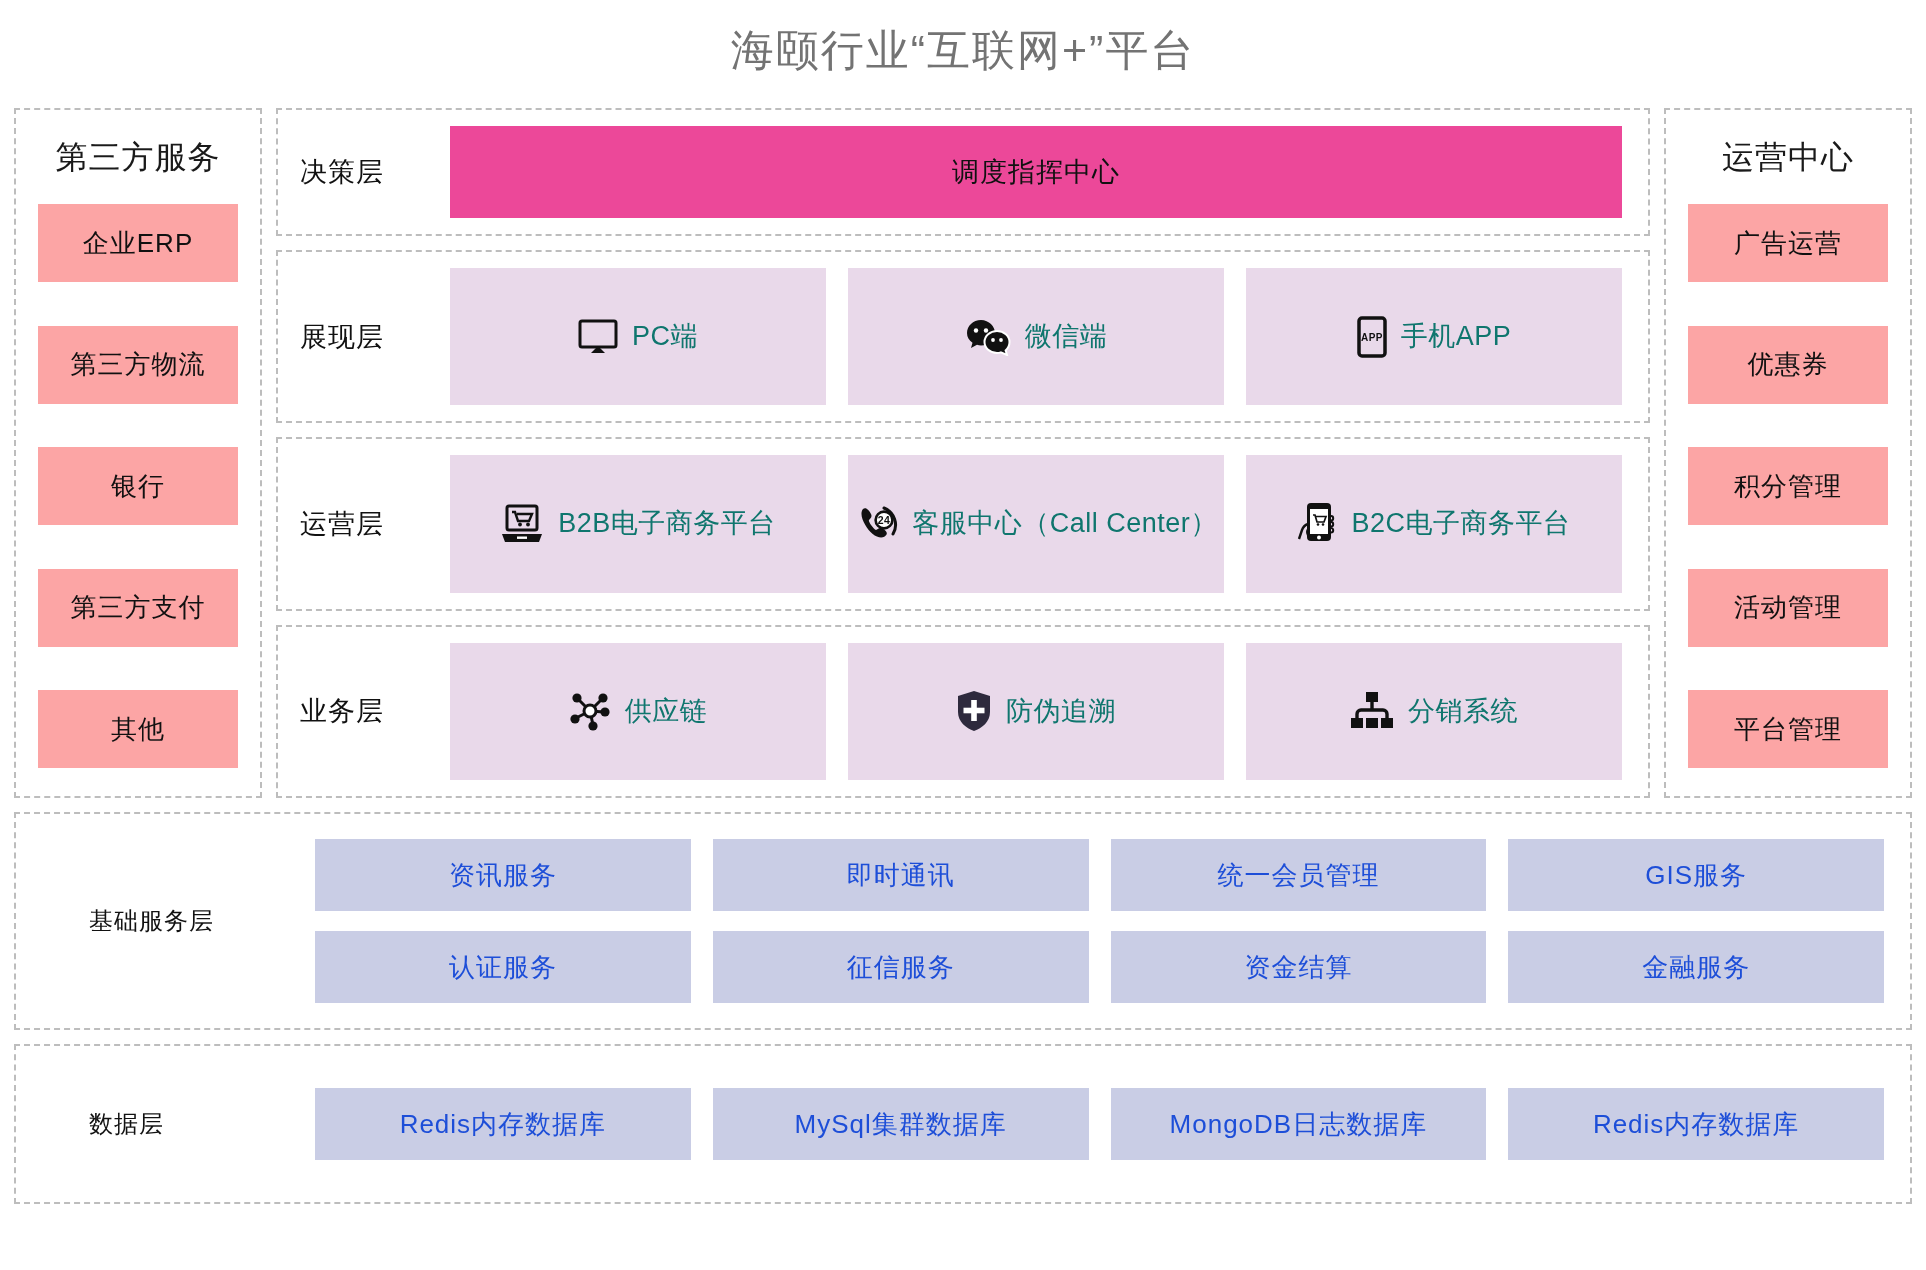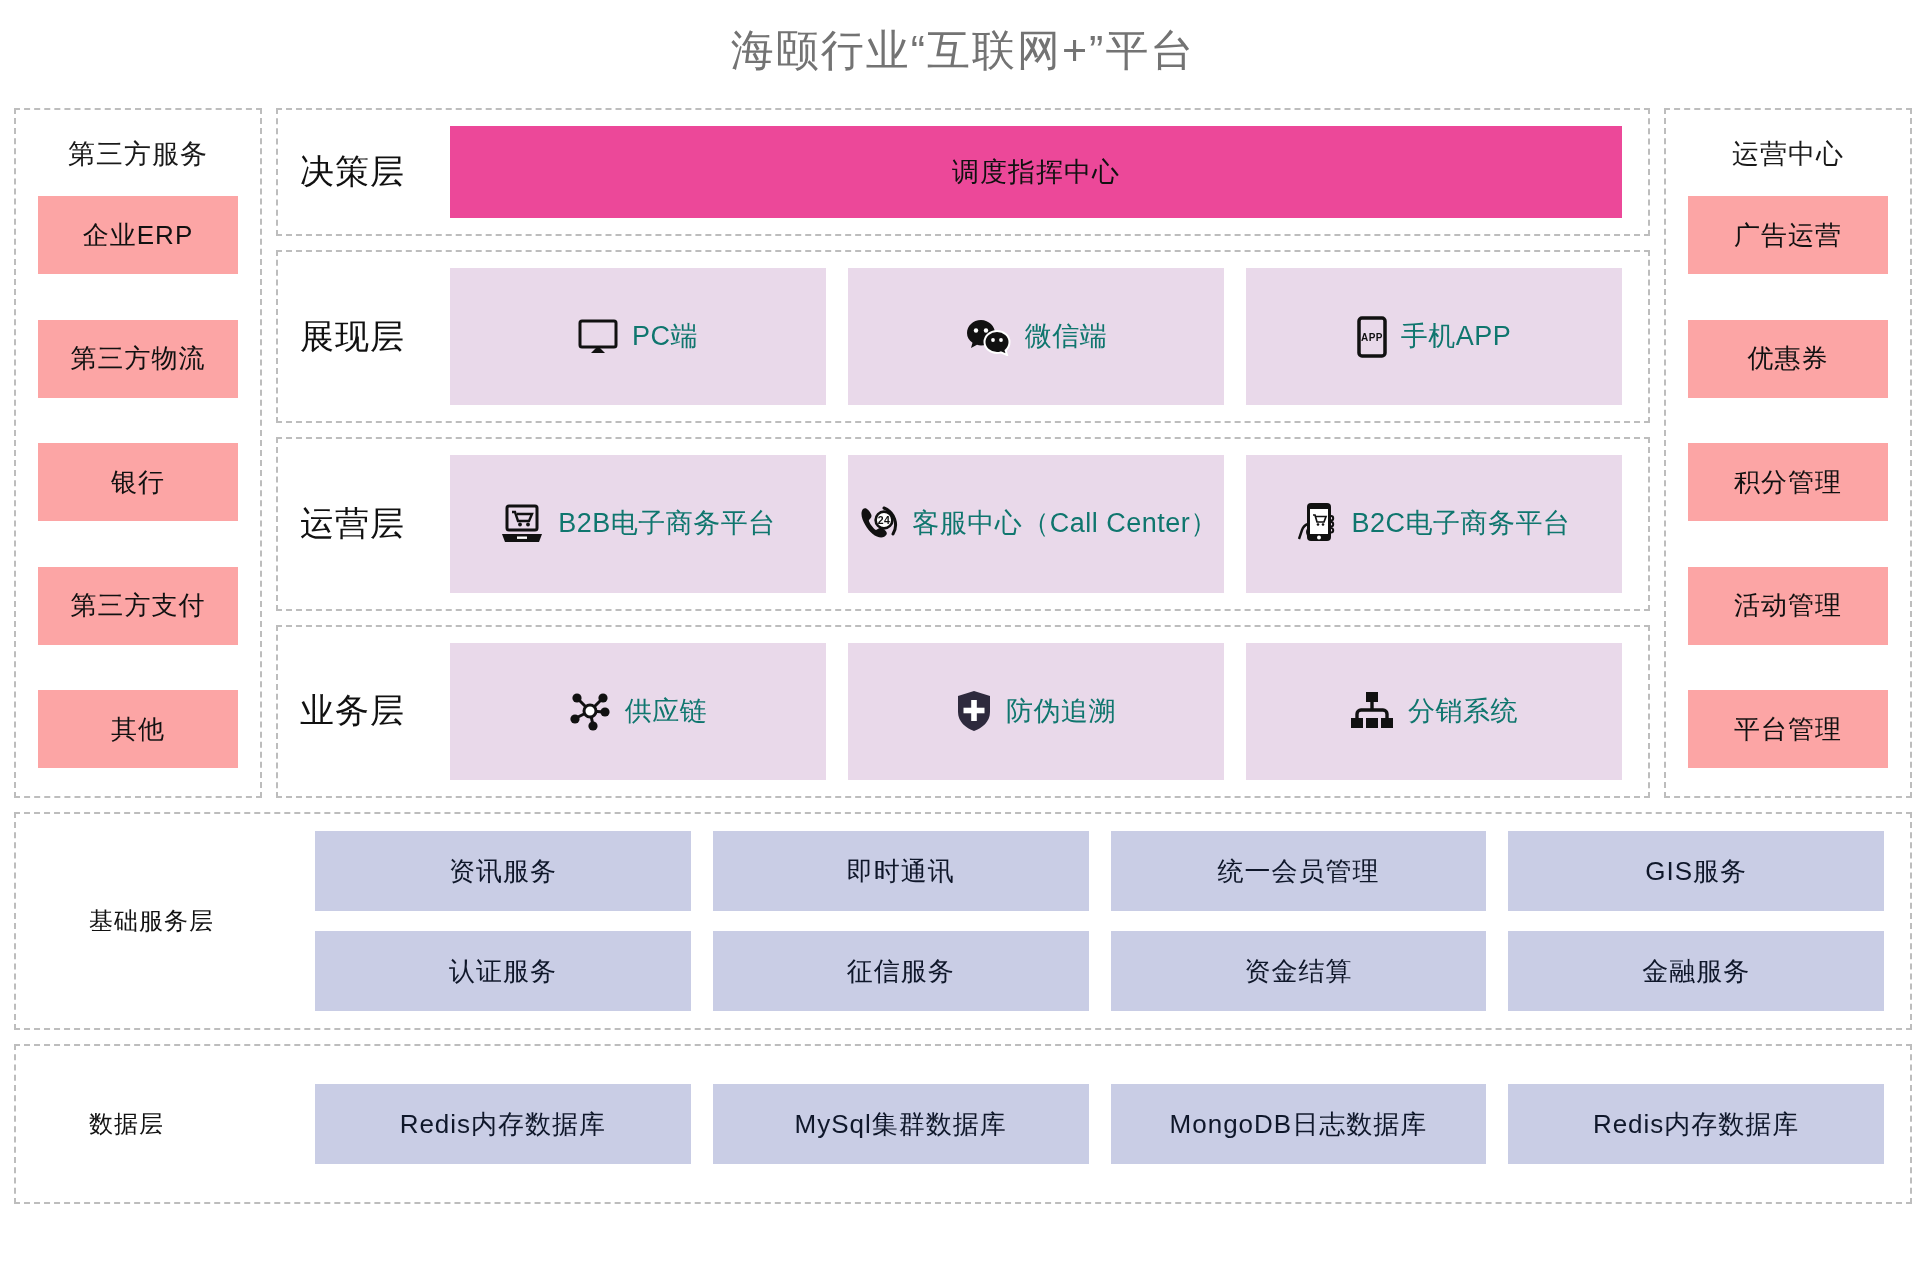--- a/index.html
+++ b/index.html
@@ -42,21 +42,21 @@
 
   .side-col {
     width: 248px;
     flex: 0 0 248px;
     display: flex;
     flex-direction: column;
     align-items: center;
     padding: 26px 22px 28px 22px;
   }
   .side-head {
-    font-size: 27px;
+    font-size: 32px;
     margin-bottom: 24px;
     white-space: nowrap;
     letter-spacing: 1px;
     text-align: right;
   }
   .side-list {
     display: flex;
     flex-direction: column;
     justify-content: space-between;
     flex: 1 1 auto;
@@ -86,21 +86,21 @@
     display: flex;
     align-items: center;
     padding: 16px 26px 16px 22px;
     gap: 18px;
   }
   .band-decision { height: 128px; }
   .band-normal   { flex: 1 1 0; }
 
   .layer-label {
     flex: 0 0 132px;
-    font-size: 34px;
+    font-size: 27px;
     letter-spacing: 1px;
     text-align: left;
     white-space: nowrap;
     color: #111;
   }
   .layer-items {
     flex: 1 1 auto;
     display: flex;
     align-items: stretch;
     gap: 22px;
@@ -143,24 +143,24 @@
     margin-left: 43px;
   }
   .grid-cells {
     flex: 1 1 auto;
     display: grid;
     grid-template-columns: repeat(4, 1fr);
     gap: 20px 22px;
   }
   .cell-lav {
     background: #c9cde5;
-    height: 80px;
+    height: 72px;
     display: flex; align-items: center; justify-content: center;
     font-size: 26px; letter-spacing: 1px; white-space: nowrap;
-    color: #0f172a;
+    color: #1d4ed8;
   }
   .base-band { height: 218px; }
   .data-band { height: 160px; }
 </style>
 </head>
 <body>
 
 <div class="page">
 
   <div class="title">海颐行业“互联网+”平台</div>

